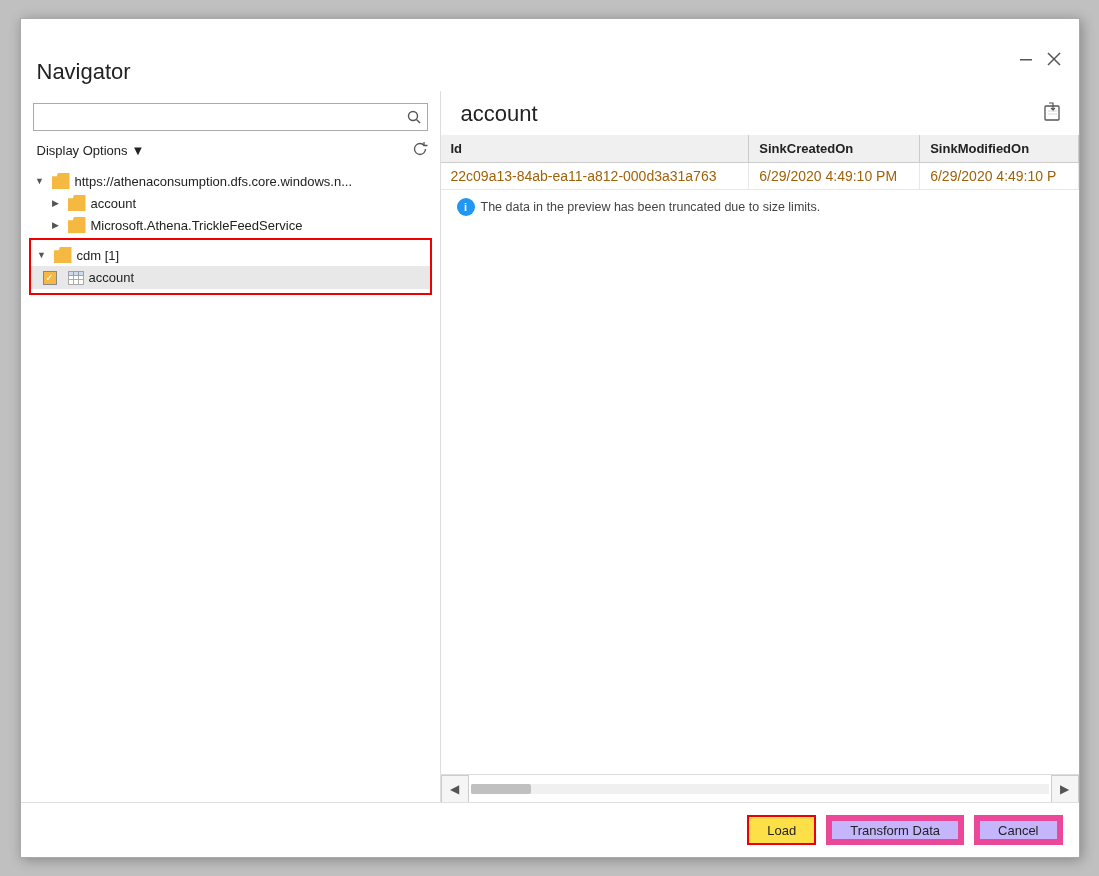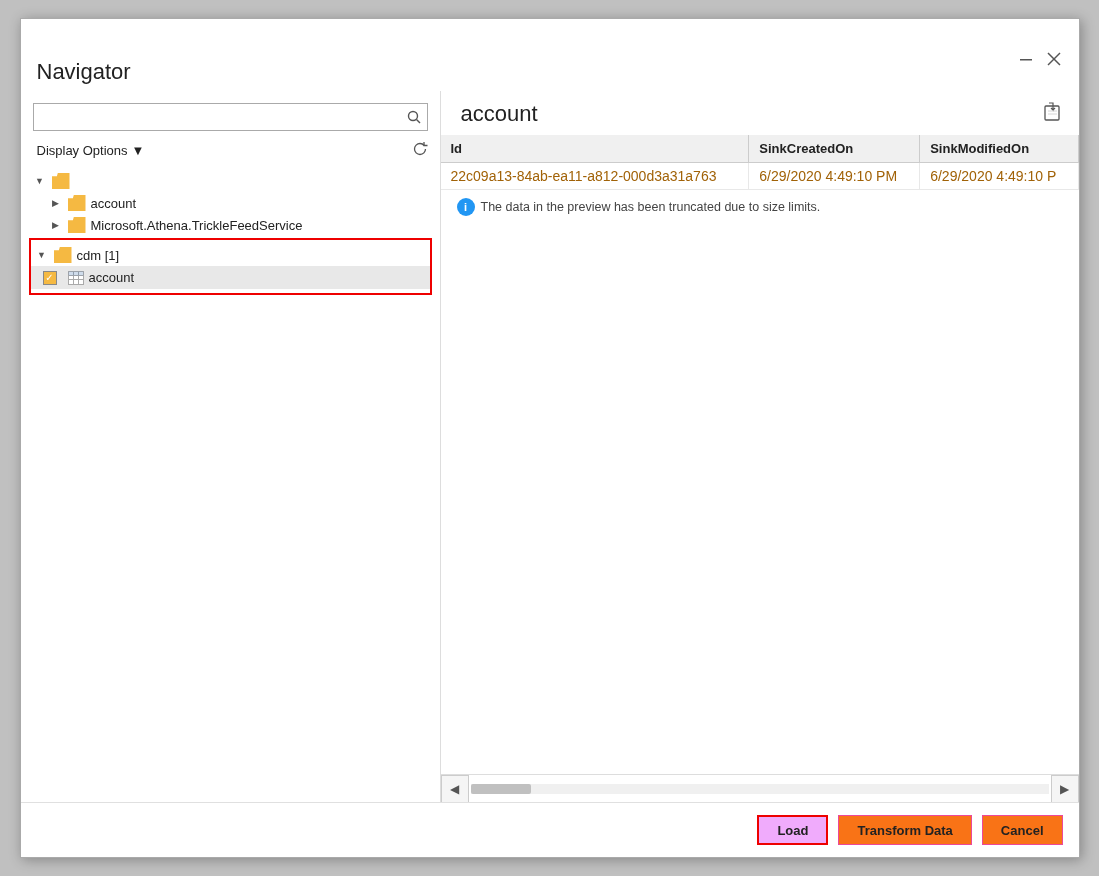--- a/index.html
+++ b/index.html
@@ -313,30 +313,29 @@
       justify-content: flex-end;
       padding: 12px 16px;
       gap: 10px;
       border-top: 1px solid #e0e0e0;
     }
     .btn {
       height: 30px;
       padding: 0 18px;
       font-size: 13px;
       cursor: pointer;
-      border: 1px solid #ec4899;
-      background: #f97316;
-      color: #222;
-      font-weight: bold;
+      border: 6px solid #ec4899;
+      background: #c4b5fd;
+      color: #222;
     }
     .btn-load {
-      background: #f0abfc;
+      background: #fde047;
       border: 2px solid #e00;
       color: #222;
-      font-weight: 700;
+      font-weight: 400;
     }
     .spacer { flex: 1; }
   </style>
 </head>
 <body>
 
 <div class="dialog">
 
   <div class="title-bar">
     <span class="title-text">Navigator</span>
@@ -380,20 +379,21 @@
             <polyline points="12,1 12,4.5 15.5,4.5" fill="none" stroke="#555" stroke-width="1.3"></polyline>
           </svg>
         </span>
       </div>
 
       <div class="tree-area">
 
         <div class="tree-item tree-indent-1">
           <span class="arrow">▼</span>
           <span class="folder-icon"></span>
+          <span class="tree-label">https://athenaconsumption.dfs.core.windows.n...</span>
         </div>
 
         <div class="tree-item tree-indent-2">
           <span class="arrow">▶</span>
           <span class="folder-icon"></span>
           <span class="tree-label">account</span>
         </div>
 
         <div class="tree-item tree-indent-2">
           <span class="arrow">▶</span>

